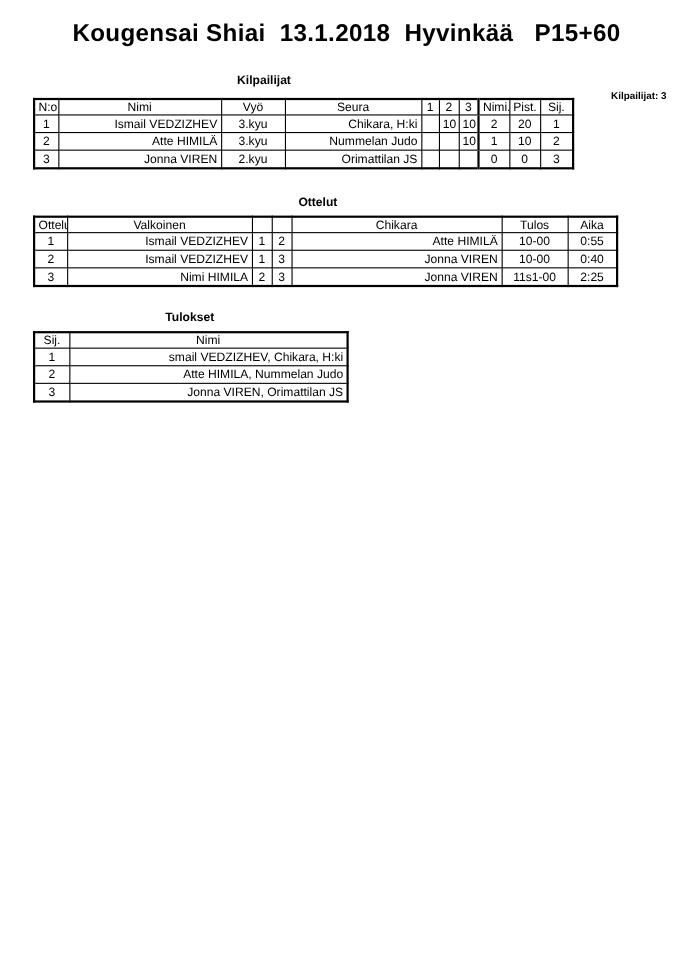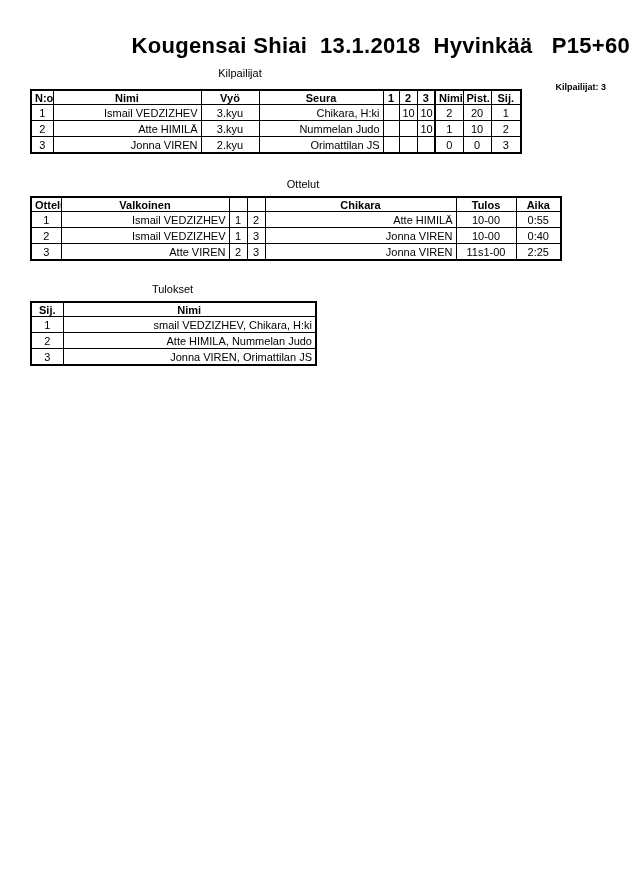--- a/index.html
+++ b/index.html
@@ -5,33 +5,33 @@
   html, body { margin: 0; padding: 0; }
   body {
     width: 630px; height: 891px;
     background: #ffffff;
     color: #000000;
     font-family: "Liberation Sans", sans-serif;
     position: relative;
     overflow: hidden;
   }
   .page-title {
-    position: absolute; top: 33px; left: 0; width: 630px;
-    text-align: right;
+    position: absolute; top: 17px; left: 0; width: 630px;
+    text-align: center;
     font-size: 22px; font-weight: bold;
     white-space: pre;
     letter-spacing: 0.3px;
   }
   .section-heading {
     position: absolute;
     text-align: center;
-    font-size: 11px; font-weight: normal;
+    font-size: 11px; font-weight: bold;
   }
   .heading-kilpailijat { top: 67px; left: 30px; width: 420px; }
-  .heading-ottelut    { top: 178px; left: 38px; width: 530px; }
+  .heading-ottelut    { top: 178px; left: 24px; width: 530px; }
   .heading-tulokset   { top: 283px; left: 30px; width: 285px; }
   .count-label {
     position: absolute; top: 82px; right: 24px;
     font-size: 9px;
     font-weight: bold;
   }
   table {
     position: absolute;
     border-collapse: collapse;
     table-layout: fixed;
@@ -43,21 +43,21 @@
   #t-tulokset    { top: 301px; left: 30px; width: 285px; }
   th, td {
     border: 1px solid #000;
     font-size: 11px;
     padding: 0 3px;
     overflow: hidden;
     white-space: nowrap;
     height: 15px;
     vertical-align: middle;
   }
-  th { font-weight: bold; text-align: center; height: 13px; }
+  th { font-weight: normal; text-align: center; height: 13px; }
   td.c { text-align: center; }
   td.l { text-align: right; }
   .sep { border-left: 2px solid #000; }
 </style>
 </head>
 <body>
 
 <div>
 
   <div class="page-title">Kougensai Shiai  13.1.2018  Hyvinkää   P15+60</div>
@@ -165,21 +165,21 @@
         <td class="c">2</td>
         <td class="l">Ismail VEDZIZHEV</td>
         <td class="c">1</td>
         <td class="c">3</td>
         <td class="l">Jonna VIREN</td>
         <td class="c">10-00</td>
         <td class="c">0:40</td>
       </tr>
       <tr>
         <td class="c">3</td>
-        <td class="l">Atte VIREN</td>
+        <td class="l">Nimi HIMILA</td>
         <td class="c">2</td>
         <td class="c">3</td>
         <td class="l">Jonna VIREN</td>
         <td class="c">11s1-00</td>
         <td class="c">2:25</td>
       </tr>
     </tbody>
   </table>
 
   <div class="section-heading heading-tulokset">Tulokset</div>

